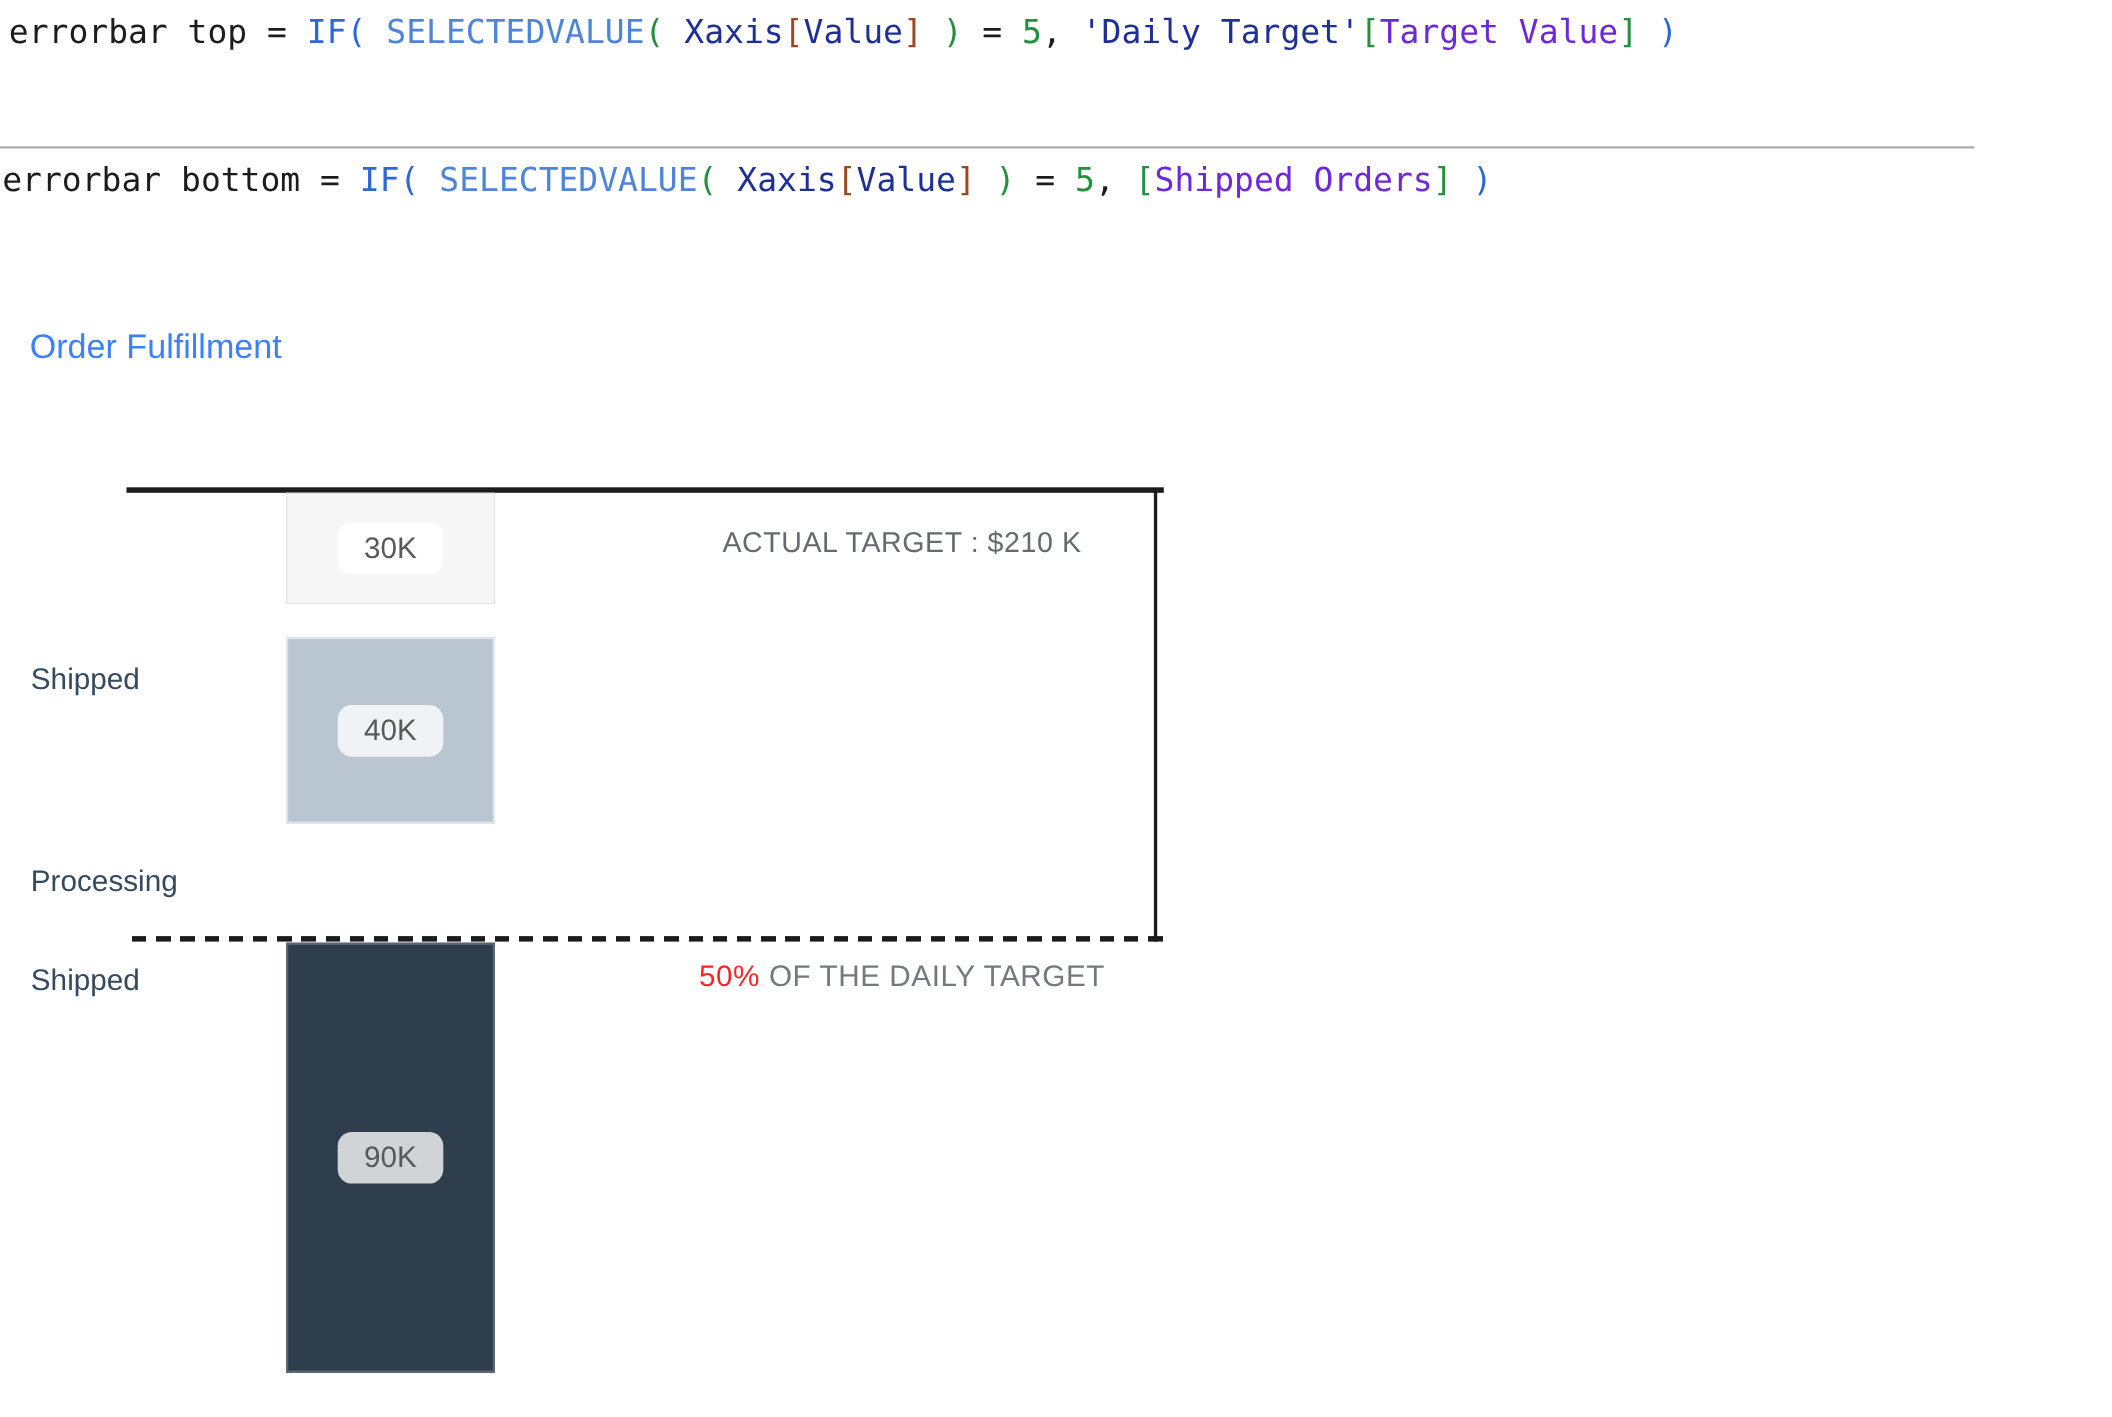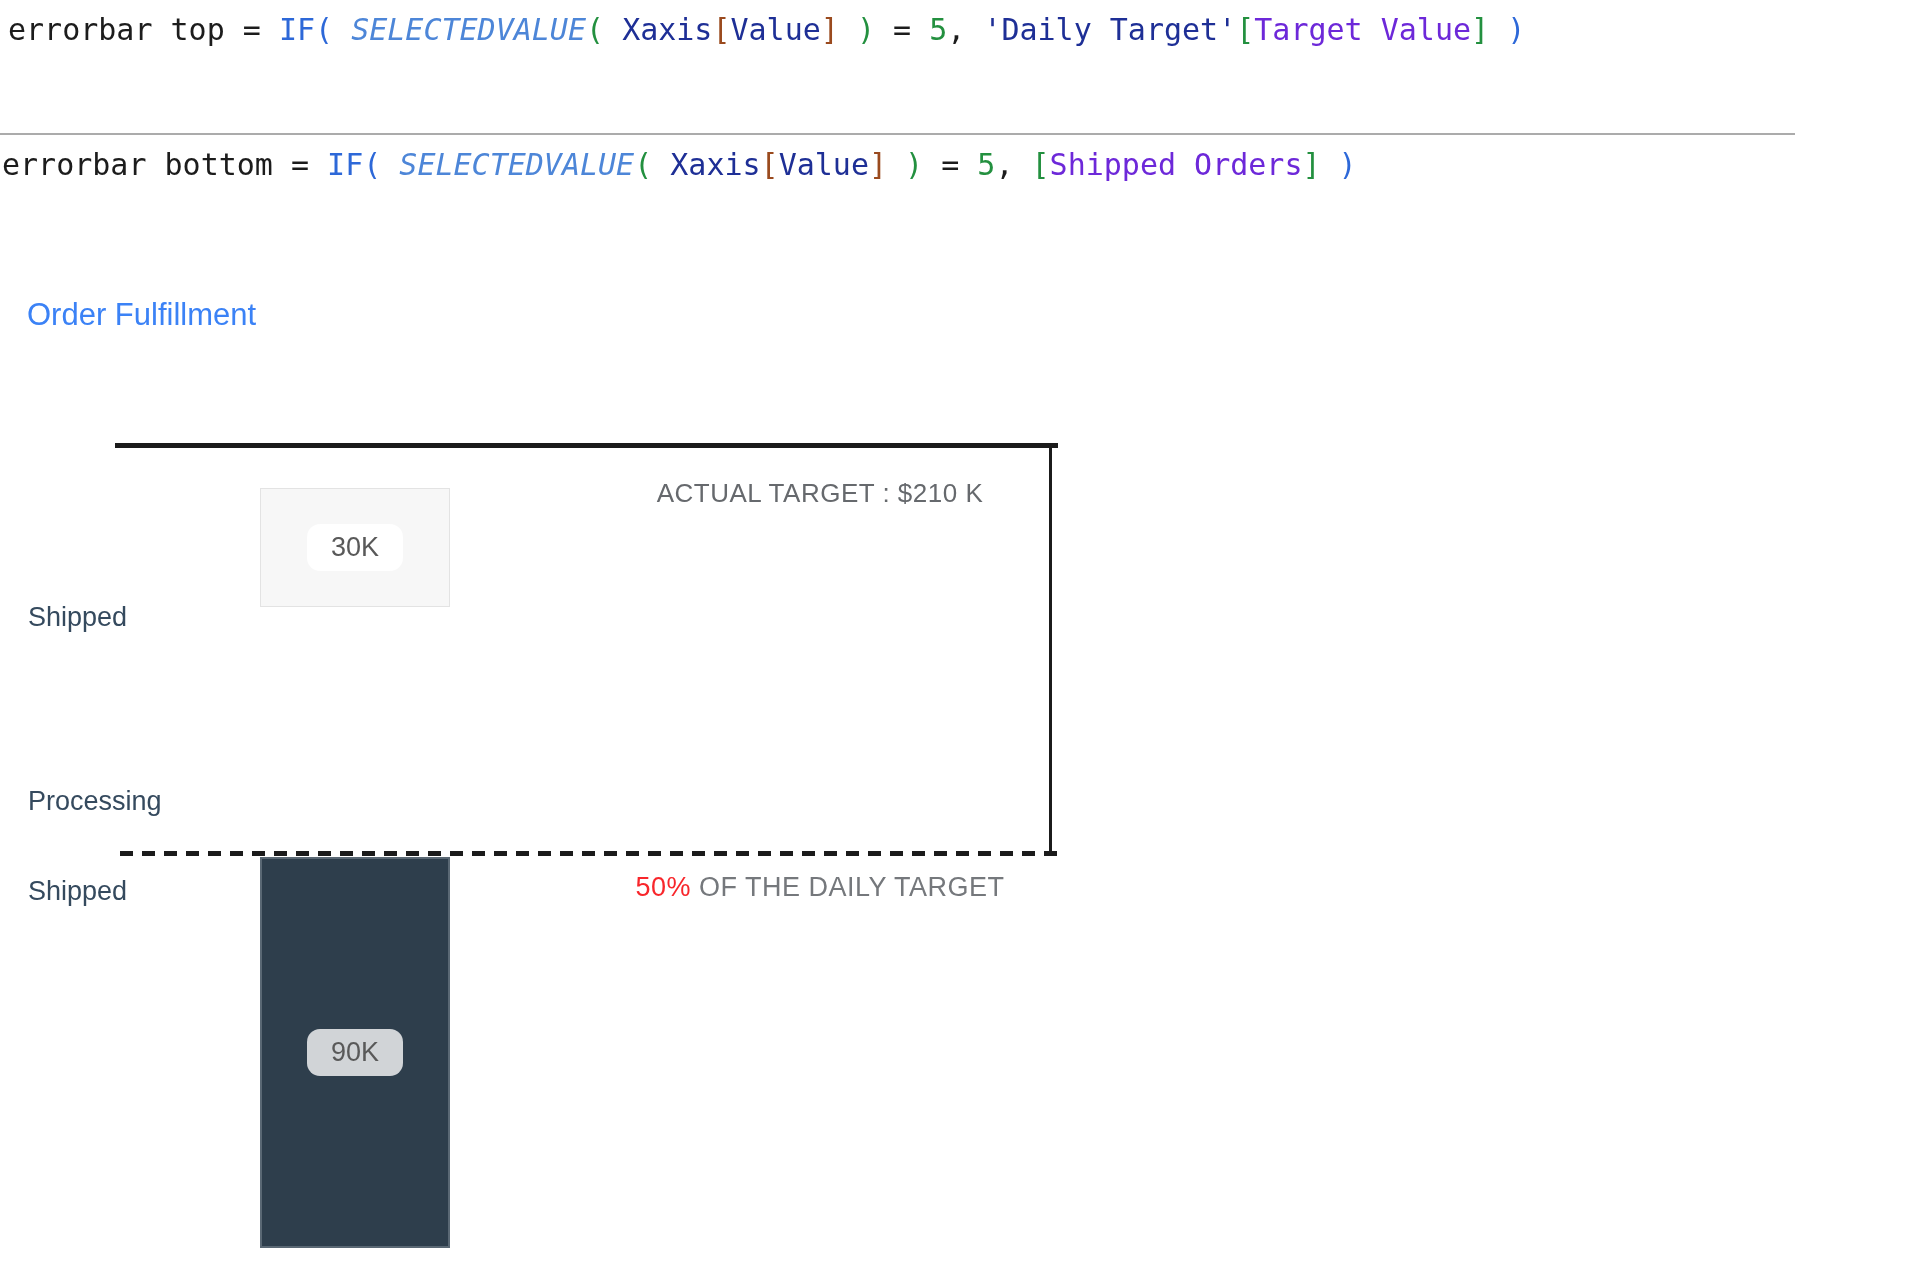--- a/index.html
+++ b/index.html
@@ -6,41 +6,41 @@
   #screen{position:relative;width:1920px;height:1288px;background:#ffffff;overflow:hidden;
           font-family:"Liberation Sans",sans-serif;}
 
   
   .formula{position:absolute;white-space:pre;font-family:"DejaVu Sans Mono","Liberation Mono",monospace;
            font-size:30px;line-height:44px;color:#1c1c1c;}
   .formula-1{left:8px;top:8px;}
   .formula-2{left:2px;top:143px;}
   .tok-k{color:#1c1c1c;}
   .tok-b{color:#2d68d8;}
-  .tok-f{color:#4d86d8;font-style:italic;}
+  .tok-f{color:#4d86d8;}
   .tok-g{color:#23903f;}
   .tok-n{color:#1e2f96;}
   .tok-br{color:#9a4a1e;}
   .tok-p{color:#6d28d9;}
   .divider{position:absolute;left:0;top:133px;width:1795px;height:2px;background:#ababab;}
 
   
   .chart-title{position:absolute;left:27px;top:297px;font-size:31px;color:#3b82f6;}
   .chart-subtitle{position:absolute;left:27px;top:362px;font-size:29px;color:#c9c9c9;}
 
   
   .target-line{position:absolute;left:115px;top:443px;width:943px;height:5px;background:#1b1b1b;}
   .whisker{position:absolute;left:1049px;top:445px;width:3px;height:411px;background:#1b1b1b;}
   .dashed-line{position:absolute;left:120px;top:851px;width:940px;height:5px;
     background:repeating-linear-gradient(to right,#1b1b1b 0,#1b1b1b 13px,transparent 13px,transparent 22px);}
 
   
   .segment{position:absolute;left:260px;width:190px;box-sizing:border-box;
            display:flex;align-items:center;justify-content:center;}
-  .seg-0{top:448px;height:119px;background:#f7f7f7;border:1px solid #e3e3e3;margin-top:40px;}
+  .seg-0{top:448px;height:101px;background:#f7f7f7;border:1px solid #e3e3e3;}
   .seg-1{top:579px;height:170px;background:#b9c6d1;border:2px solid rgba(255,255,255,0.55);}
   .seg-2{top:760px;height:90px;background:#8ba3b6;border:2px solid rgba(255,255,255,0.55);}
   .seg-3{top:857px;height:391px;background:#2e3e4c;border:2px solid #5a6874;}
   .pill{min-width:64px;padding:8px 16px;border-radius:13px;background:rgba(255,255,255,0.78);
         font-size:27px;color:#595959;text-align:center;}
   .seg-0 .pill{background:rgba(255,255,255,0.92);}
 
   
   .cat{position:absolute;left:28px;font-size:27px;color:#354a5e;}
   .cat-0{top:602px;}
@@ -66,20 +66,23 @@
 
   <div class="chart-title">Order Fulfillment</div>
 
   <div class="target-line"></div>
   <div class="whisker"></div>
   <div class="dashed-line"></div>
 
   <div class="segment seg-0">
     <span class="pill">30K</span>
   </div>
+  <div class="segment seg-1">
+    <span class="pill">40K</span>
+  </div>
   <div class="segment seg-3">
     <span class="pill">90K</span>
   </div>
 
   <div class="cat cat-0">Shipped</div>
   <div class="cat cat-1">Processing</div>
   <div class="cat cat-2">Shipped</div>
 
   <div class="ann ann-target">ACTUAL TARGET : $210 K</div>
   <div class="ann ann-pct"><span class="pct-val">50%</span><span> OF THE DAILY TARGET</span></div>

